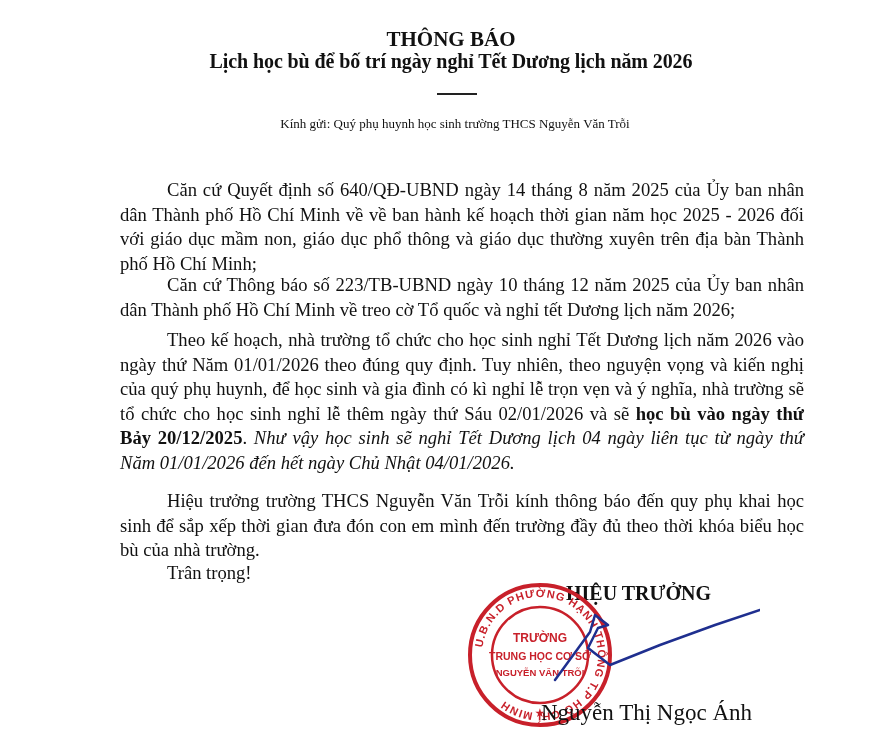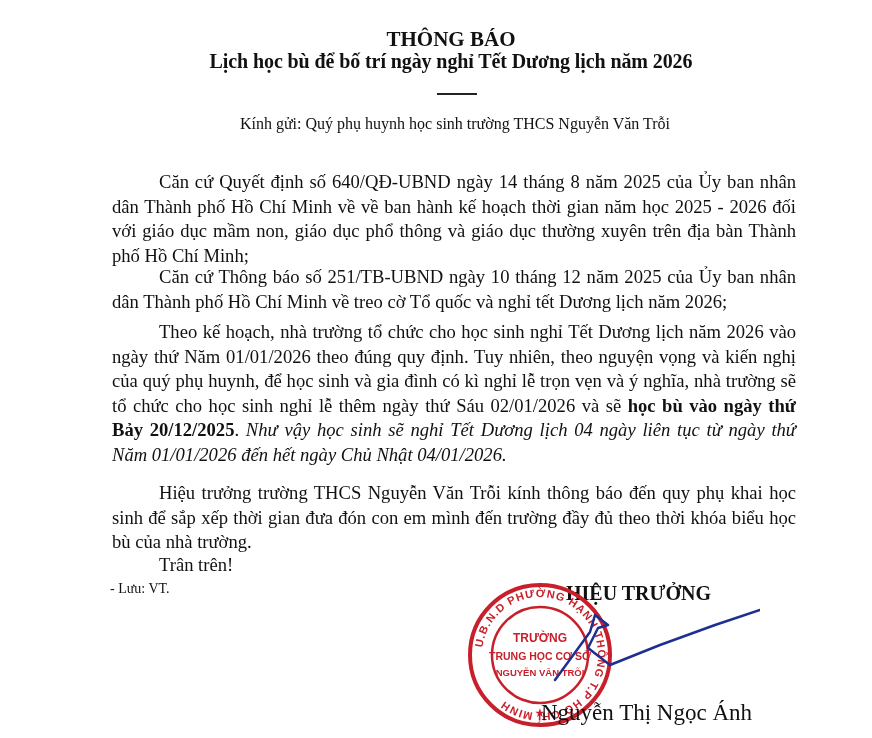--- a/index.html
+++ b/index.html
@@ -3,23 +3,23 @@
 <meta charset="utf-8">
 <style>
   html, body { margin:0; padding:0; background:#ffffff; }
   body { width:872px; height:738px; position:relative; overflow:hidden;
          font-family:"Liberation Serif", "DejaVu Serif", serif; color:#111; }
   .title { position:absolute; left:0; width:872px; text-align:center; font-weight:bold; }
   .t1 { top:26px; font-size:21px; line-height:26px; left:15px; }
   .t2 { top:48px; font-size:20px; line-height:26px; left:15px; letter-spacing:-0.1px; }
   .rule { position:absolute; top:93px; left:437px; width:40px; height:0; border-top:2px solid #222; }
   .greeting { position:absolute; top:112px; left:0; width:872px; text-align:center;
-              font-size:16px; line-height:24px; padding-left:38px; box-sizing:border-box; }
+              font-size:13px; line-height:24px; padding-left:38px; box-sizing:border-box; }
   .body { position:absolute; left:112px; width:684px; font-size:18.6px; line-height:24.6px; }
-  .para { text-align:justify; text-indent:47px; margin:0; }
+  .para { text-align:justify; text-indent:47px; margin:8px; }
   .p1 { top:170px; }
   .p2 { top:265px; }
   .p3 { top:320px; }
   .p4 { top:481px; }
   .p5 { top:553px; }
   .recipients { position:absolute; left:110px; top:580px; font-size:14px; line-height:17px; }
   .recipients .rtitle { font-weight:bold; font-style:italic; font-size:16.5px; line-height:19px; }
   .sig-title { position:absolute; left:566px; top:580px; font-size:20px; font-weight:bold; line-height:26px; }
   .sig-name { position:absolute; left:541px; top:700px; font-size:23px; font-weight:normal; line-height:26px; }
   .stamp { position:absolute; left:465px; top:580px; width:150px; height:150px; }
@@ -31,27 +31,26 @@
 
 <div>
 
   <div class="title t1">THÔNG BÁO</div>
   <div class="title t2">Lịch học bù để bố trí ngày nghỉ Tết Dương lịch năm 2026</div>
   <div class="rule"></div>
 
   <div class="greeting">Kính gửi: Quý phụ huynh học sinh trường THCS Nguyễn Văn Trỗi</div>
 
   <p class="body para p1">Căn cứ Quyết định số 640/QĐ-UBND ngày 14 tháng 8 năm 2025 của Ủy ban nhân dân Thành phố Hồ Chí Minh về về ban hành kế hoạch thời gian năm học 2025 - 2026 đối với giáo dục mầm non, giáo dục phổ thông và giáo dục thường xuyên trên địa bàn Thành phố Hồ Chí Minh;</p>
-  <p class="body para p2">Căn cứ Thông báo số 251/TB-UBND ngày 10 tháng 12 năm 2025 của Ủy ban nhân dân Thành phố Hồ Chí Minh về treo cờ Tổ quốc và nghỉ tết Dương lịch năm 2026;</p>
+  <p class="body para p2">Căn cứ Thông báo số 223/TB-UBND ngày 10 tháng 12 năm 2025 của Ủy ban nhân dân Thành phố Hồ Chí Minh về treo cờ Tổ quốc và nghỉ tết Dương lịch năm 2026;</p>
   <p class="body para p3"><span>Theo kế hoạch, nhà trường tổ chức cho học sinh nghỉ Tết Dương lịch năm 2026 vào ngày thứ Năm 01/01/2026 theo đúng quy định. Tuy nhiên, theo nguyện vọng và kiến nghị của quý phụ huynh, để học sinh và gia đình có kì nghỉ lễ trọn vẹn và ý nghĩa, nhà trường sẽ tổ chức cho học sinh nghỉ lễ thêm ngày thứ Sáu 02/01/2026 và sẽ </span><b>học bù vào ngày thứ Bảy 20/12/2025</b><span>. </span><i>Như vậy học sinh sẽ nghỉ Tết Dương lịch 04 ngày liên tục từ ngày thứ Năm 01/01/2026 đến hết ngày Chủ Nhật 04/01/2026.</i></p>
   <p class="body para p4">Hiệu trưởng trường THCS Nguyễn Văn Trỗi kính thông báo đến quy phụ khai học sinh để sắp xếp thời gian đưa đón con em mình đến trường đầy đủ theo thời khóa biểu học bù của nhà trường.</p>
-  <p class="body para p5">Trân trên!</p>
+  <p class="body para p5">Trân trọng!</p>
 
   <div class="recipients">
-    <div>- Lưu: VT.</div>
   </div>
 
   <div class="sig-title">HIỆU TRƯỞNG</div>
 
   <svg class="stamp" viewBox="0 0 150 150">
     <defs>
       <path id="stampArc" d="M 75 75 m -58 0 a 58 58 0 1 1 116 0 a 58 58 0 1 1 -116 0"></path>
     </defs>
     <circle cx="75" cy="75" r="70" fill="none" stroke="#c8202a" stroke-width="4"></circle>
     <circle cx="75" cy="75" r="48" fill="none" stroke="#c8202a" stroke-width="2.5"></circle>

